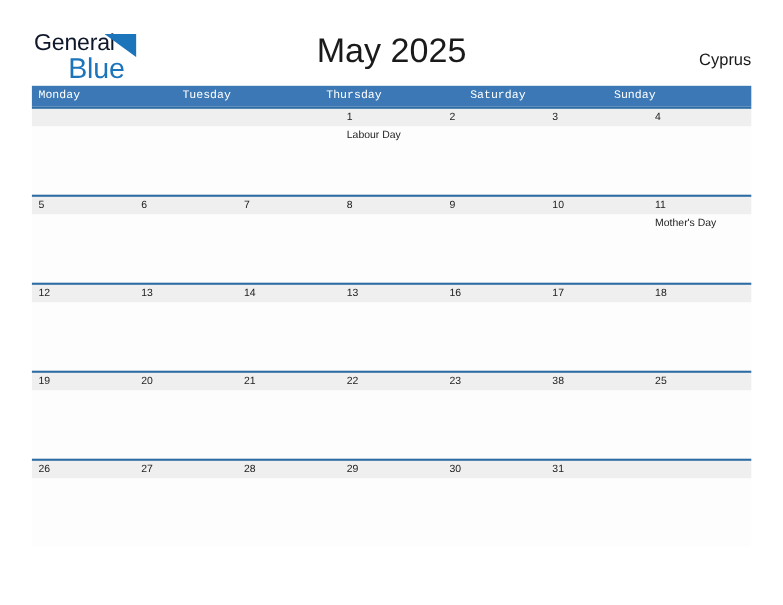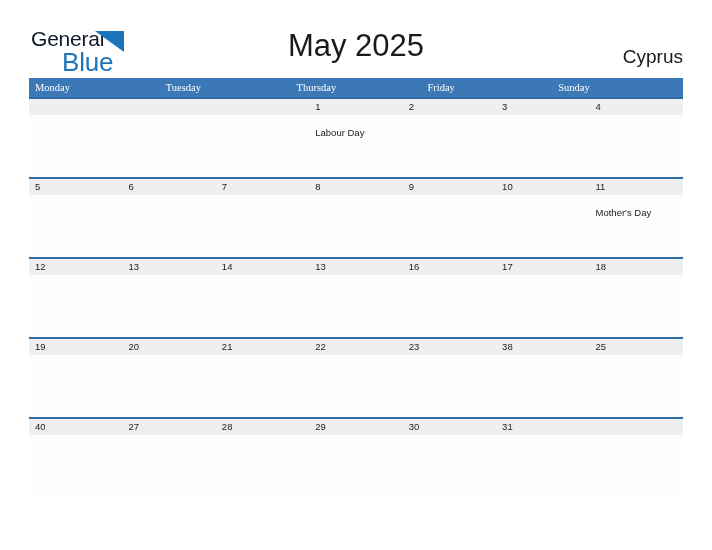--- a/index.html
+++ b/index.html
@@ -74,21 +74,21 @@
     font-size: 31px;
     color: #1a1a1a;
     letter-spacing: 0px;
     font-family: "Liberation Sans", sans-serif;
   }
 
   .cal-region {
     position: absolute;
     right: 29px;
     top: 46px;
-    font-size: 19px;
+    font-size: 15px;
     color: #1a1a1a;
     text-align: right;
     font-family: "Liberation Sans", sans-serif;
   }
 
   
   .cal {
     position: absolute;
     left: 29px;
     top: 78px;
@@ -101,21 +101,21 @@
     height: 19px;
     background: #3b78b5;
   }
   .dow {
     flex: 1 1 0;
     box-sizing: border-box;
     padding-left: 6px;
     color: #ffffff;
     font-size: 10.5px;
     line-height: 19px;
-    font-family: Liberation Serif, serif;
+    font-family: Liberation Mono, monospace;
     white-space: nowrap;
     overflow: hidden;
   }
 
   .week {
     width: 654px;
     border-top: 2px solid #2e6da4;
   }
   .week-dates {
     display: flex;
@@ -138,21 +138,21 @@
     font-size: 9.5px;
     line-height: 16px;
     color: #222222;
     font-family: "Liberation Sans", sans-serif;
   }
 
   .evcell {
     flex: 1 1 0;
     box-sizing: border-box;
     padding-left: 6px;
-    padding-top: 12px;
+    padding-top: 2px;
     font-size: 9.5px;
     line-height: 12px;
     color: #222222;
     font-family: "Liberation Sans", sans-serif;
     white-space: nowrap;
     overflow: hidden;
   }
 
   
 </style>
@@ -178,21 +178,21 @@
     <div class="cal-region">Cyprus</div>
 
   </div>
 
   <div class="cal">
 
     <div class="dow-row">
       <div class="dow">Monday</div>
       <div class="dow">Tuesday</div>
       <div class="dow">Thursday</div>
-      <div class="dow">Friday</div>
+      <div class="dow">Saturday</div>
       <div class="dow">Sunday</div>
     </div>
 
     <div class="week">
       <div class="week-dates">
         <div class="daynum"></div>
         <div class="daynum"></div>
         <div class="daynum"></div>
         <div class="daynum">1</div>
         <div class="daynum">2</div>
@@ -268,21 +268,21 @@
         <div class="evcell"></div>
         <div class="evcell"></div>
         <div class="evcell"></div>
         <div class="evcell"></div>
         <div class="evcell"></div>
       </div>
     </div>
 
     <div class="week">
       <div class="week-dates">
-        <div class="daynum">40</div>
+        <div class="daynum">26</div>
         <div class="daynum">27</div>
         <div class="daynum">28</div>
         <div class="daynum">29</div>
         <div class="daynum">30</div>
         <div class="daynum">31</div>
         <div class="daynum"></div>
       </div>
       <div class="week-events">
         <div class="evcell"></div>
         <div class="evcell"></div>

